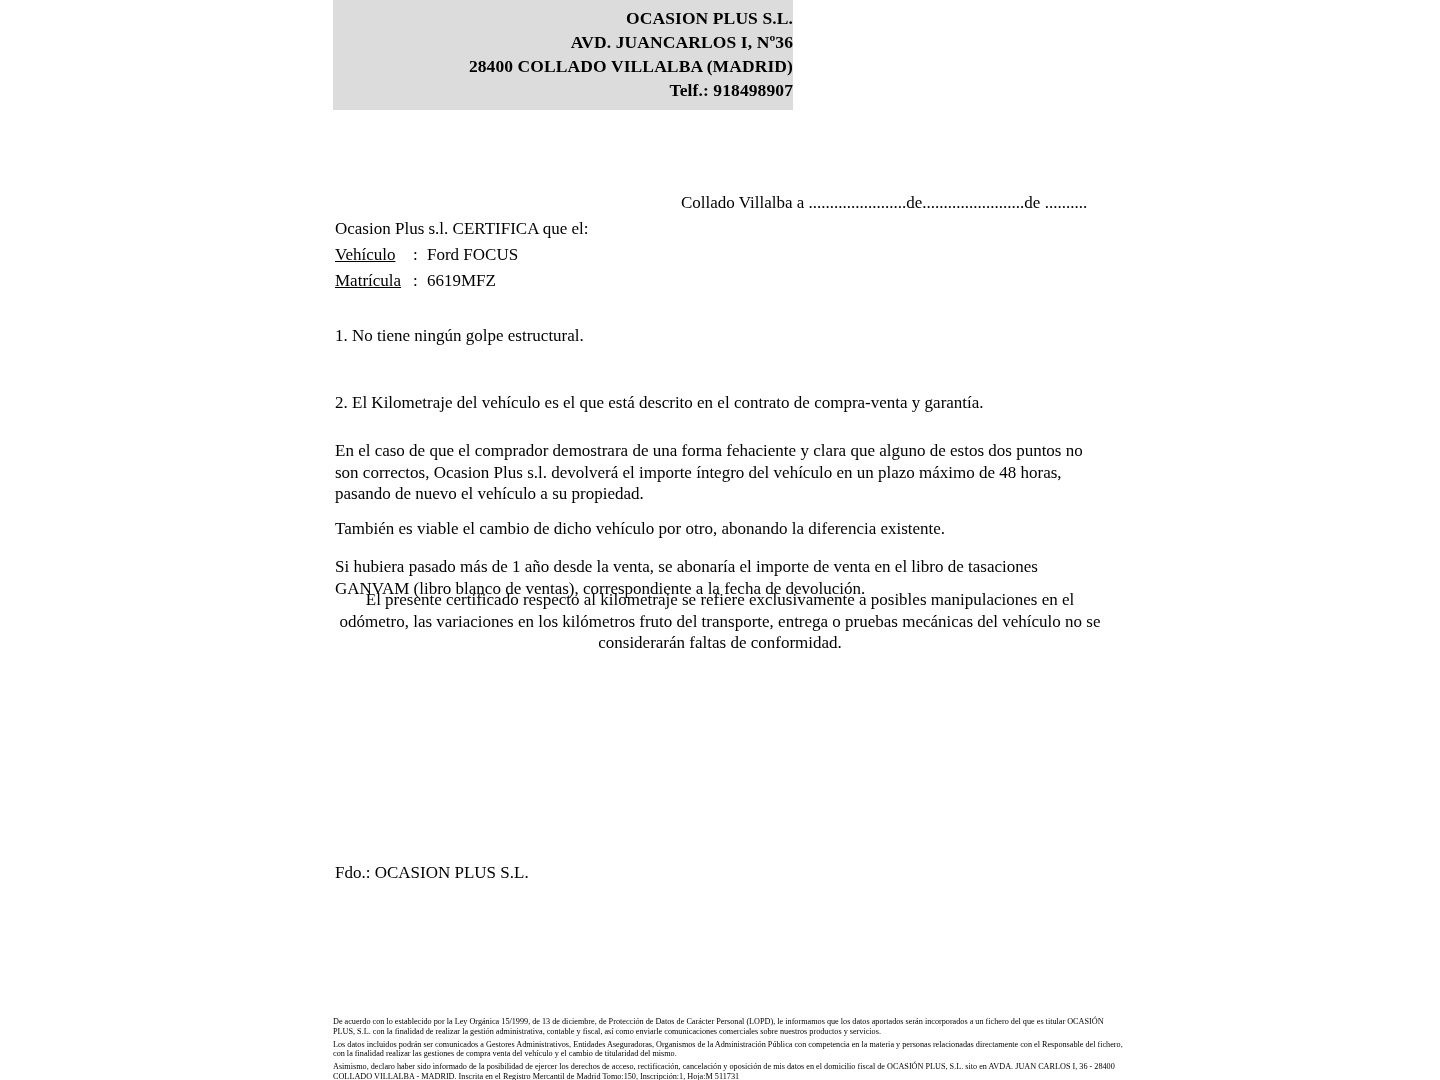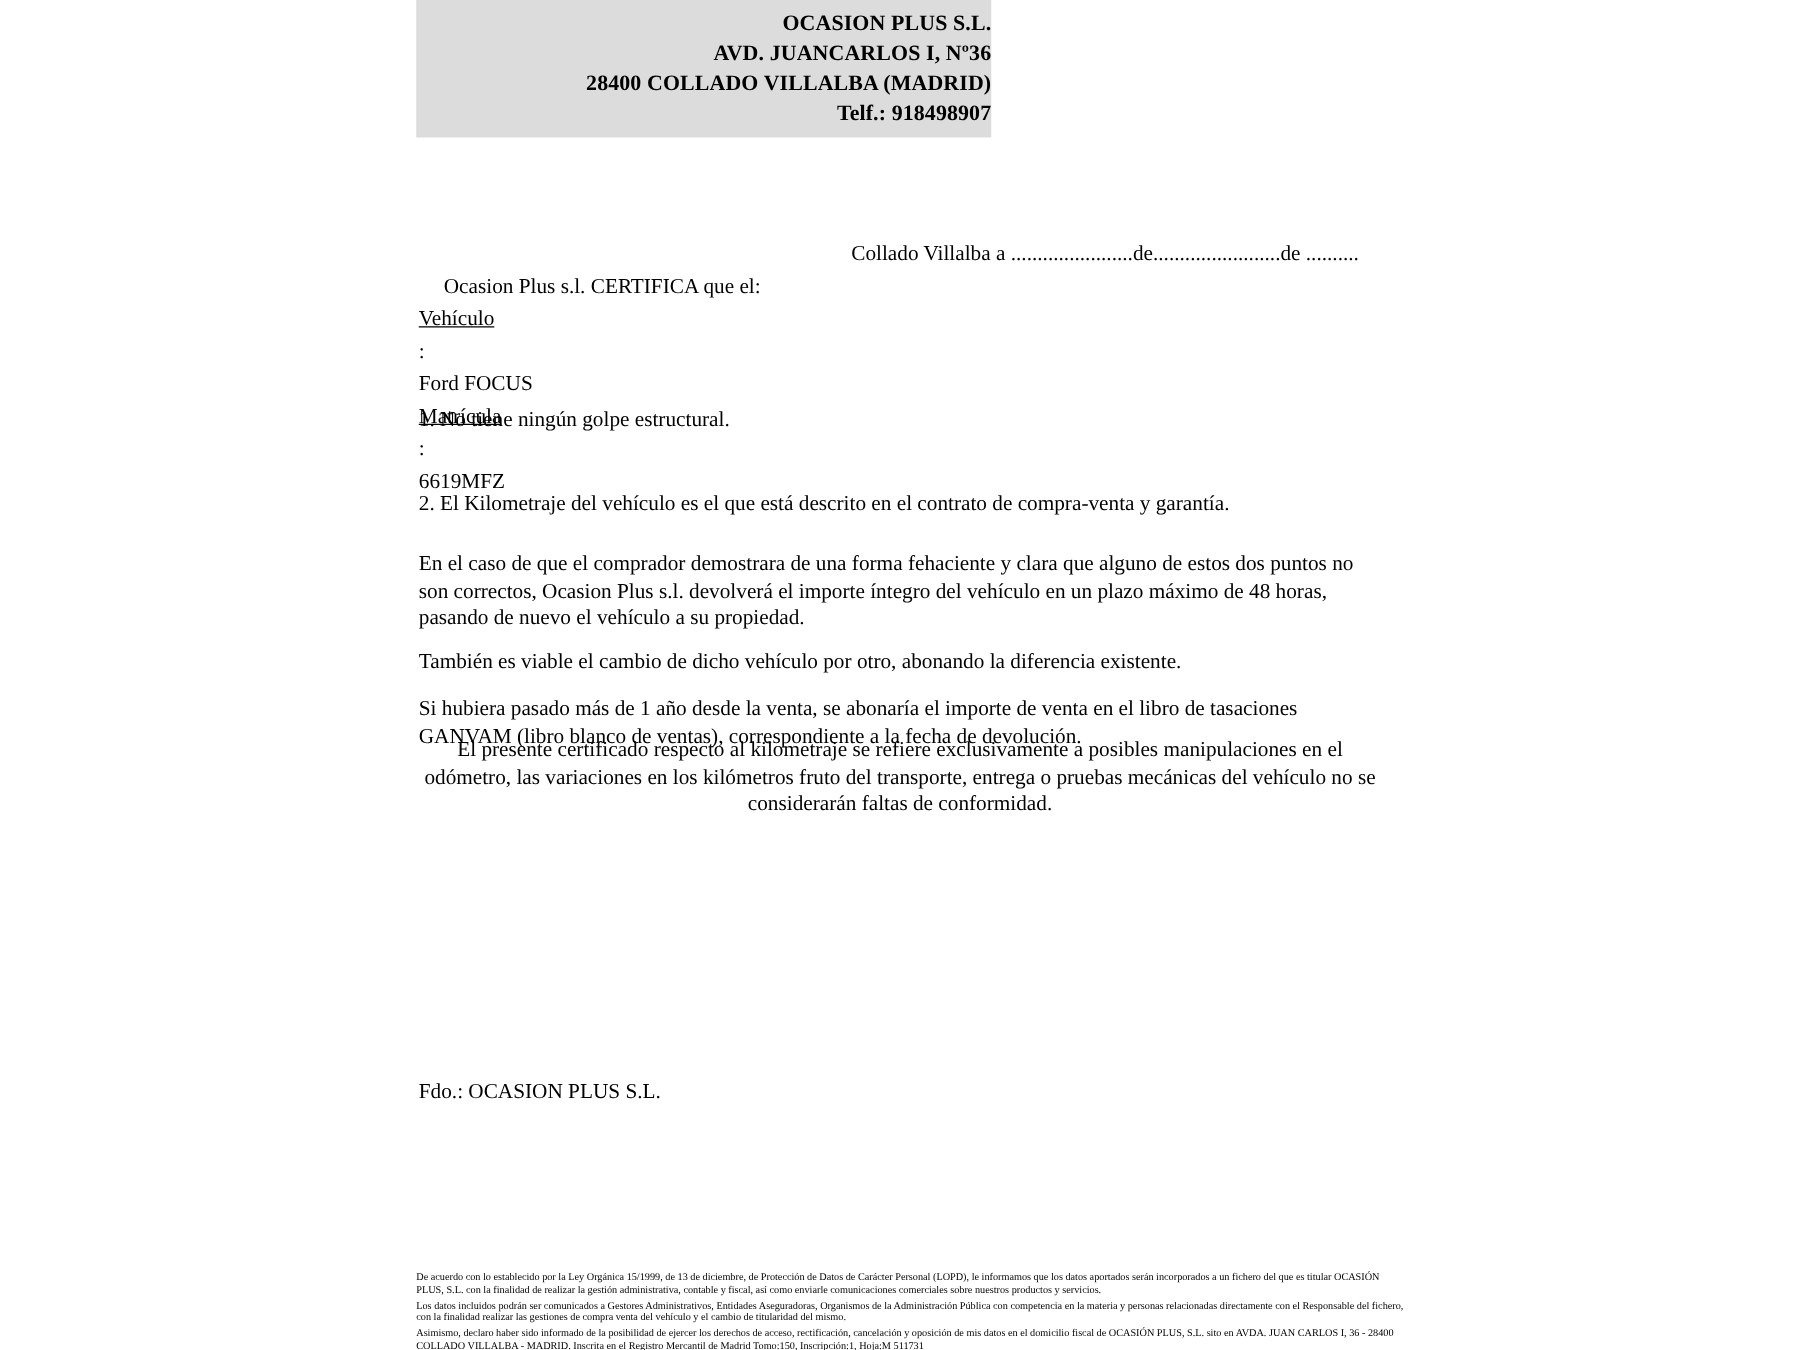--- a/index.html
+++ b/index.html
@@ -55,26 +55,24 @@
   
   .certifica {
     position: absolute;
     left: 335px;
     top: 216px;
     font-size: 17px;
     line-height: 26px;
   }
   .certifica .intro {
     white-space: nowrap;
-    margin-left: 20px;
   }
   .kv {
     display: flex;
     white-space: nowrap;
-    flex-direction: column;
   }
   .kv .k {
     width: 78px;
     text-decoration: underline;
     display: inline-block;
   }
   .kv .sep {
     width: 14px;
     display: inline-block;
   }

